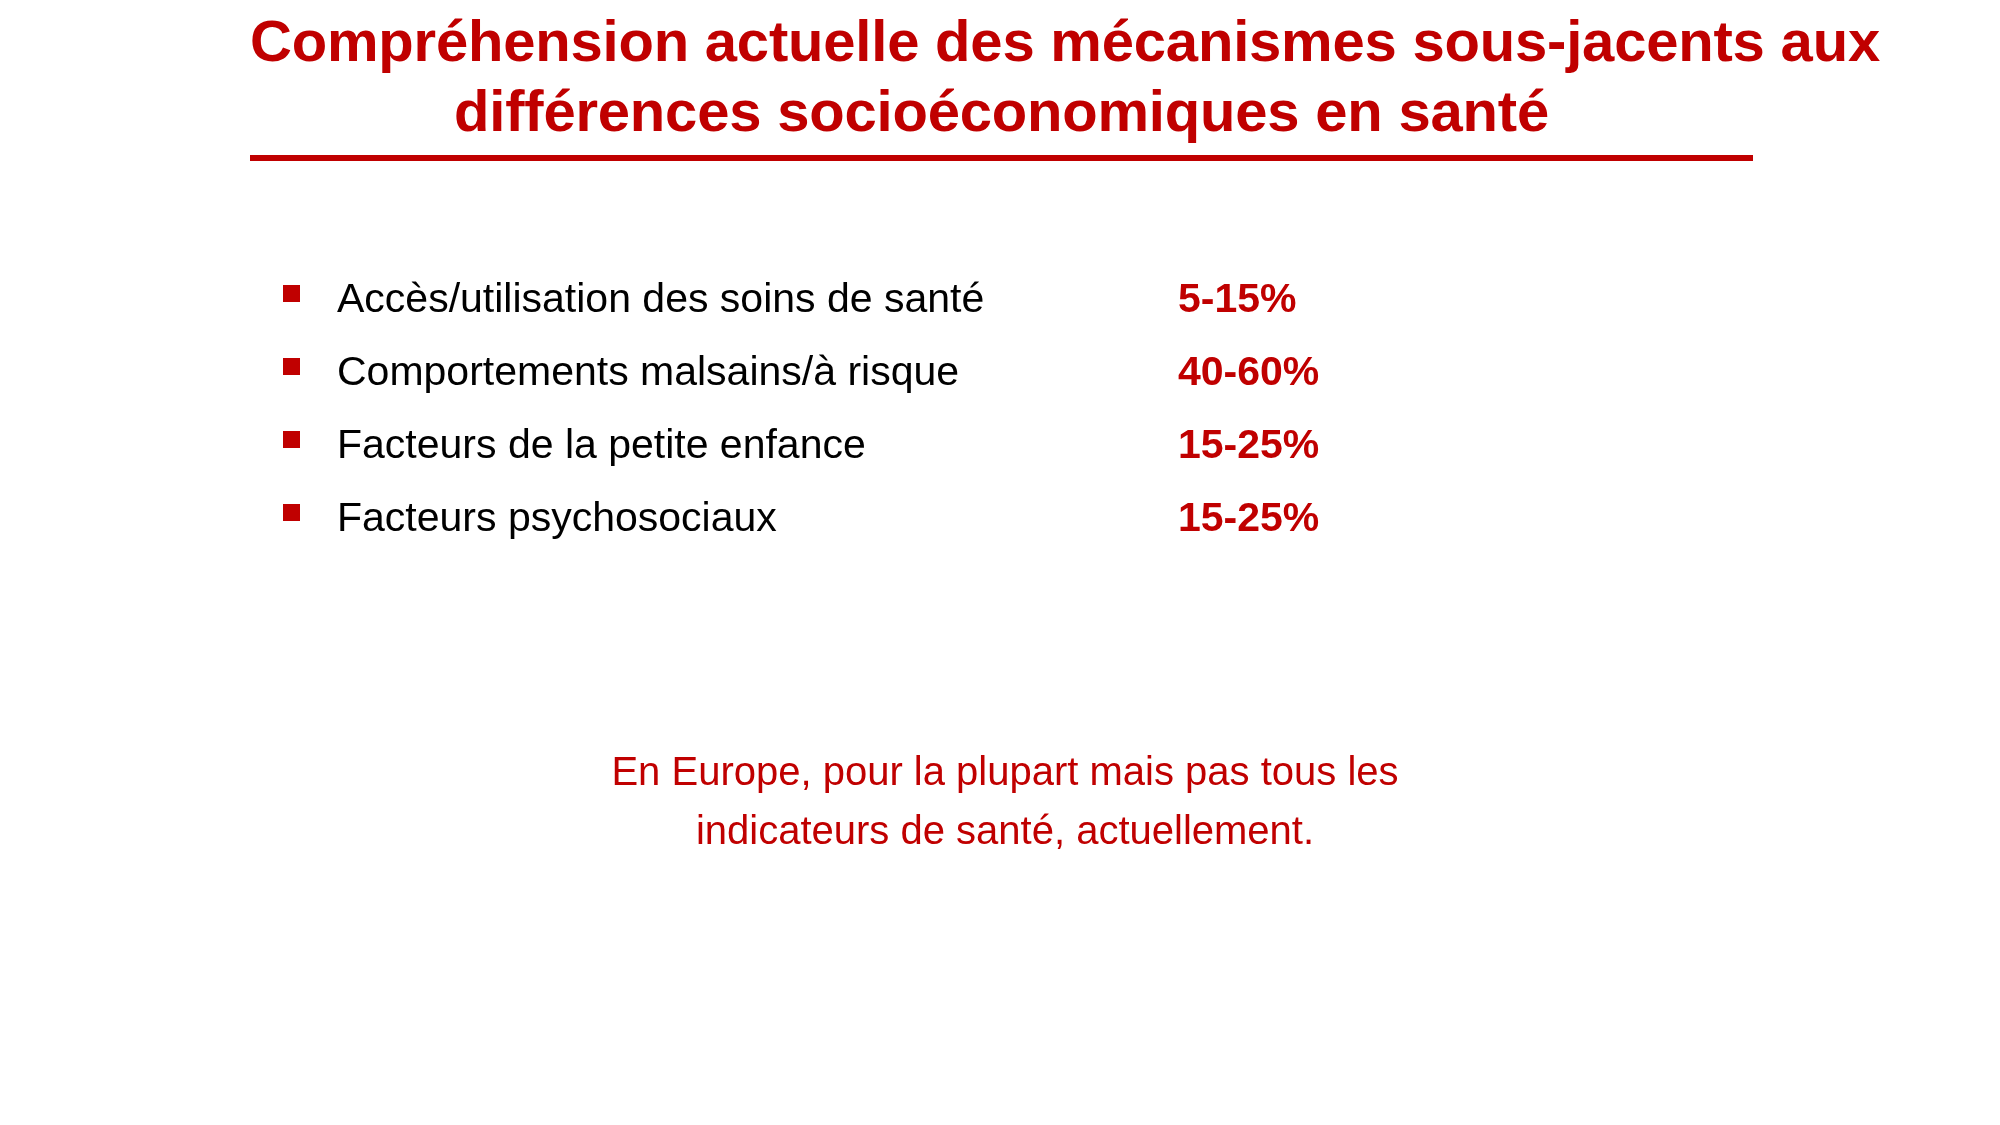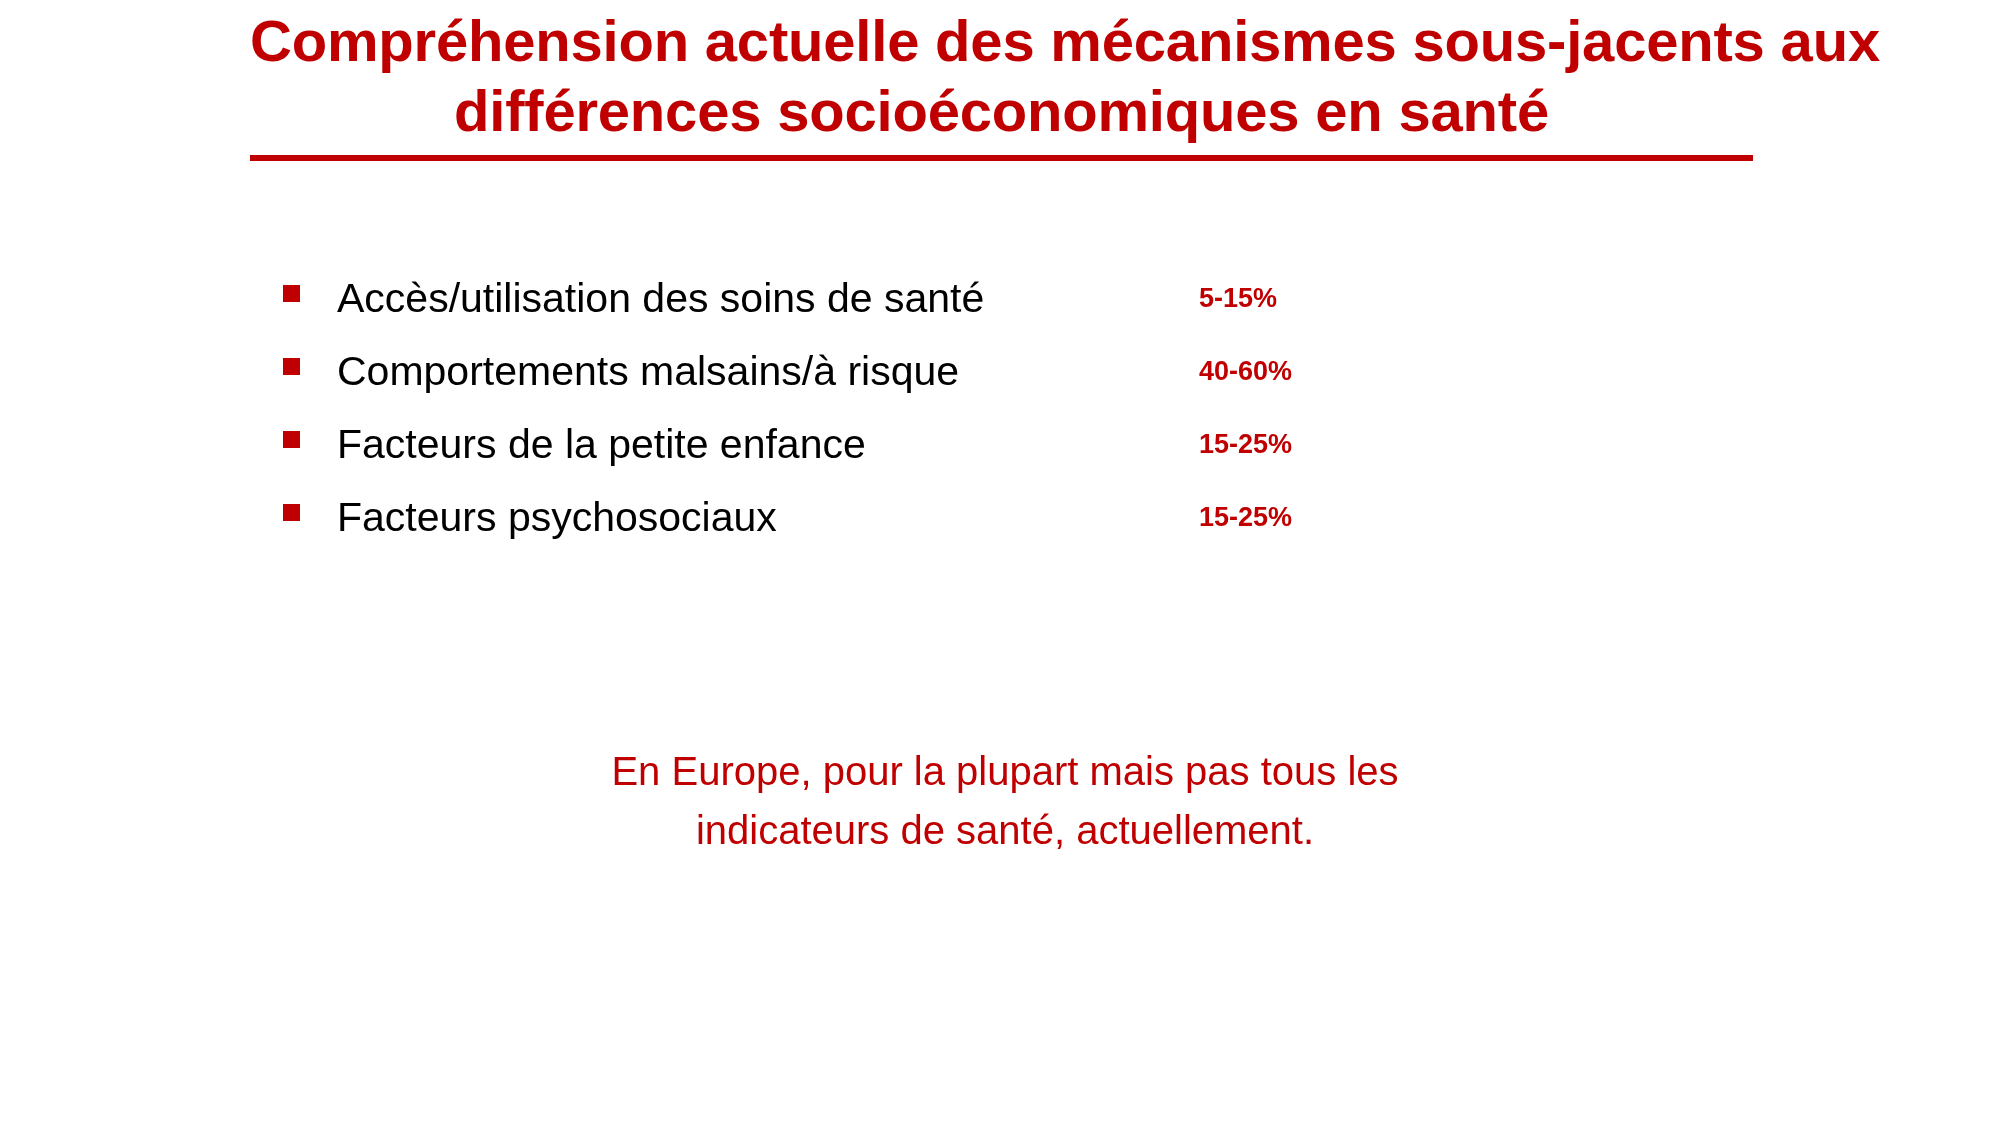--- a/index.html
+++ b/index.html
@@ -74,24 +74,23 @@
     font-size: 41px;
     line-height: 52px;
     white-space: nowrap;
   }
   .bullet-value {
     position: absolute;
     left: 895px;
     top: 0;
     color: #C00000;
     font-weight: bold;
-    font-size: 27px;
+    font-size: 41px;
     line-height: 52px;
     white-space: nowrap;
-    margin-left: 21px;
   }
 
   
   .footnote {
     position: absolute;
     left: 405px;
     top: 742px;
     width: 1200px;
     text-align: center;
     color: #C00000;

